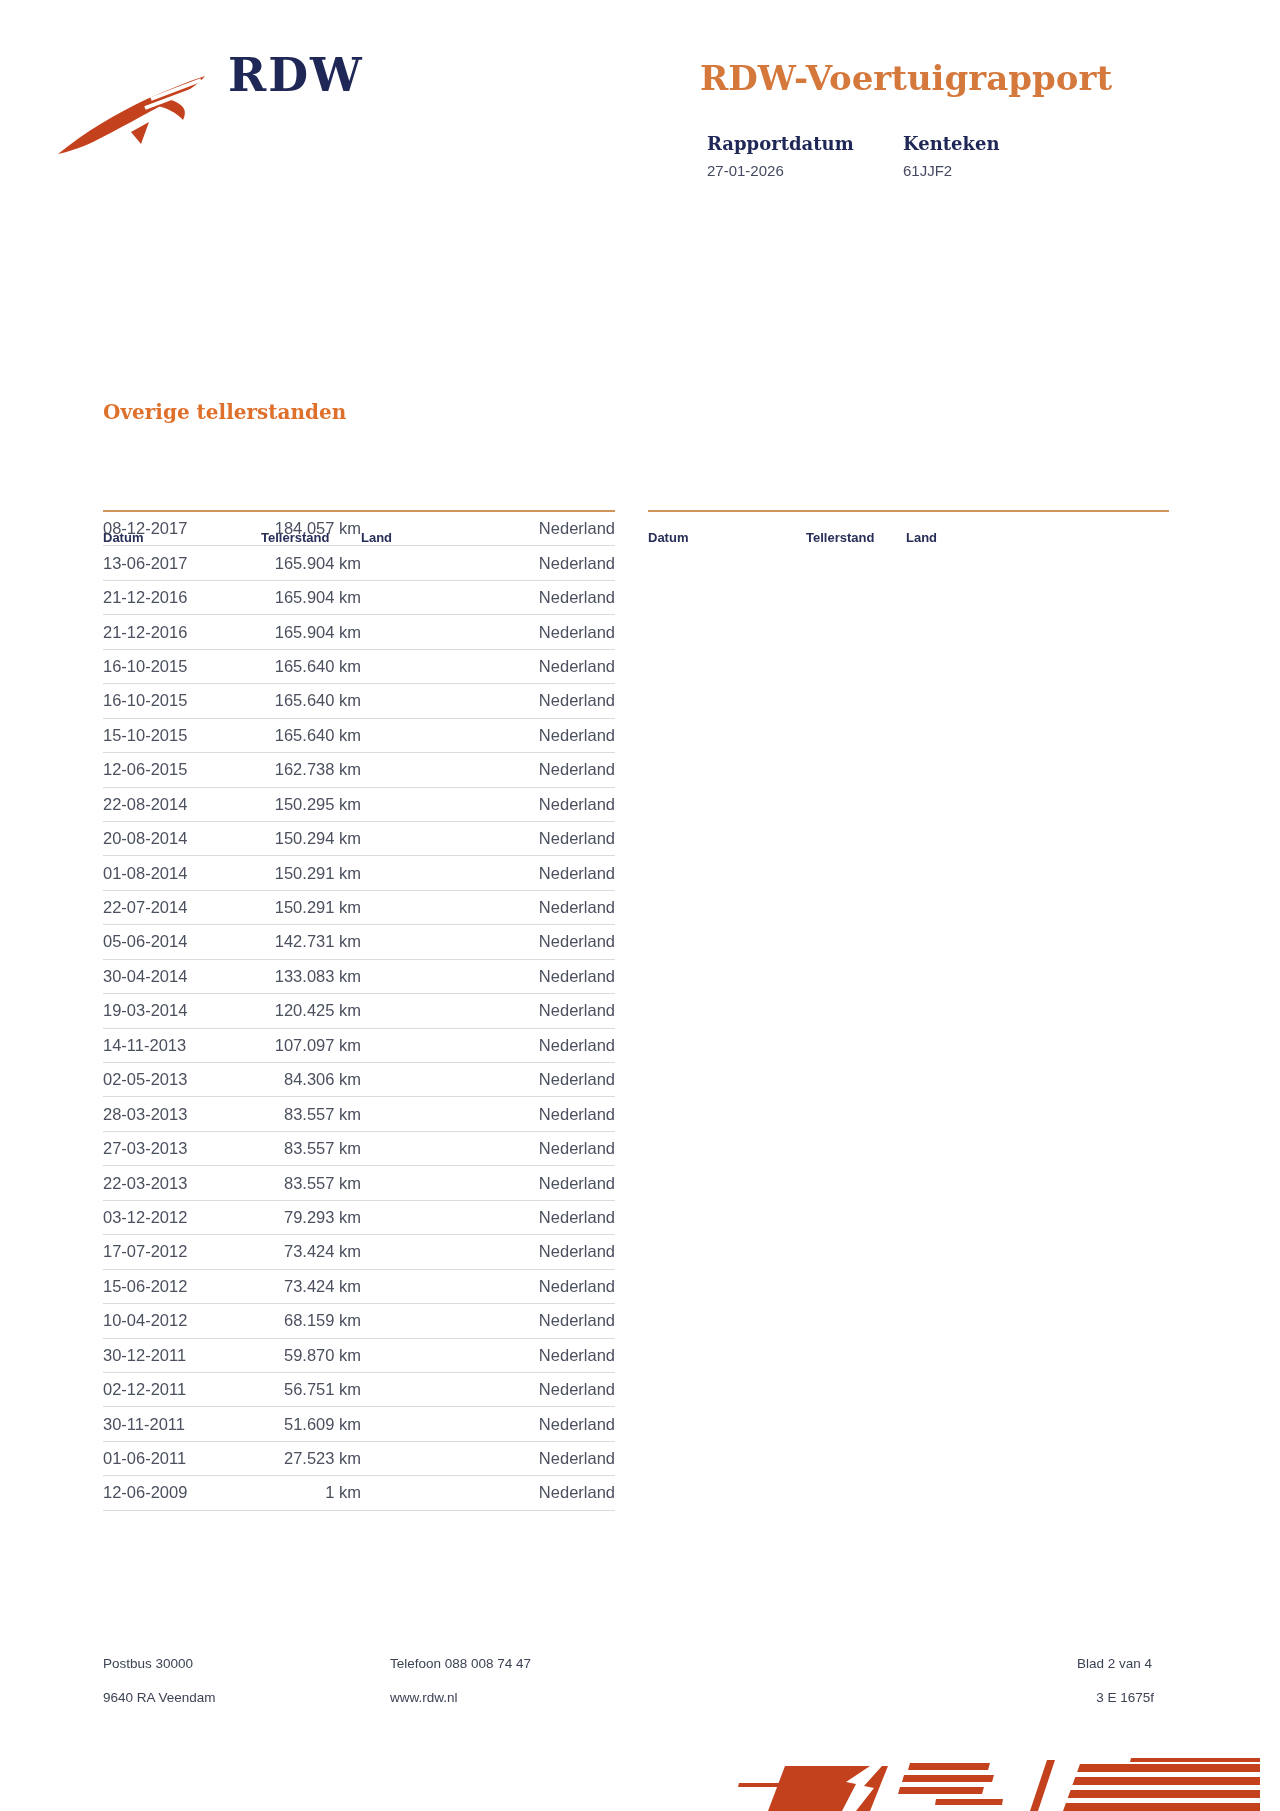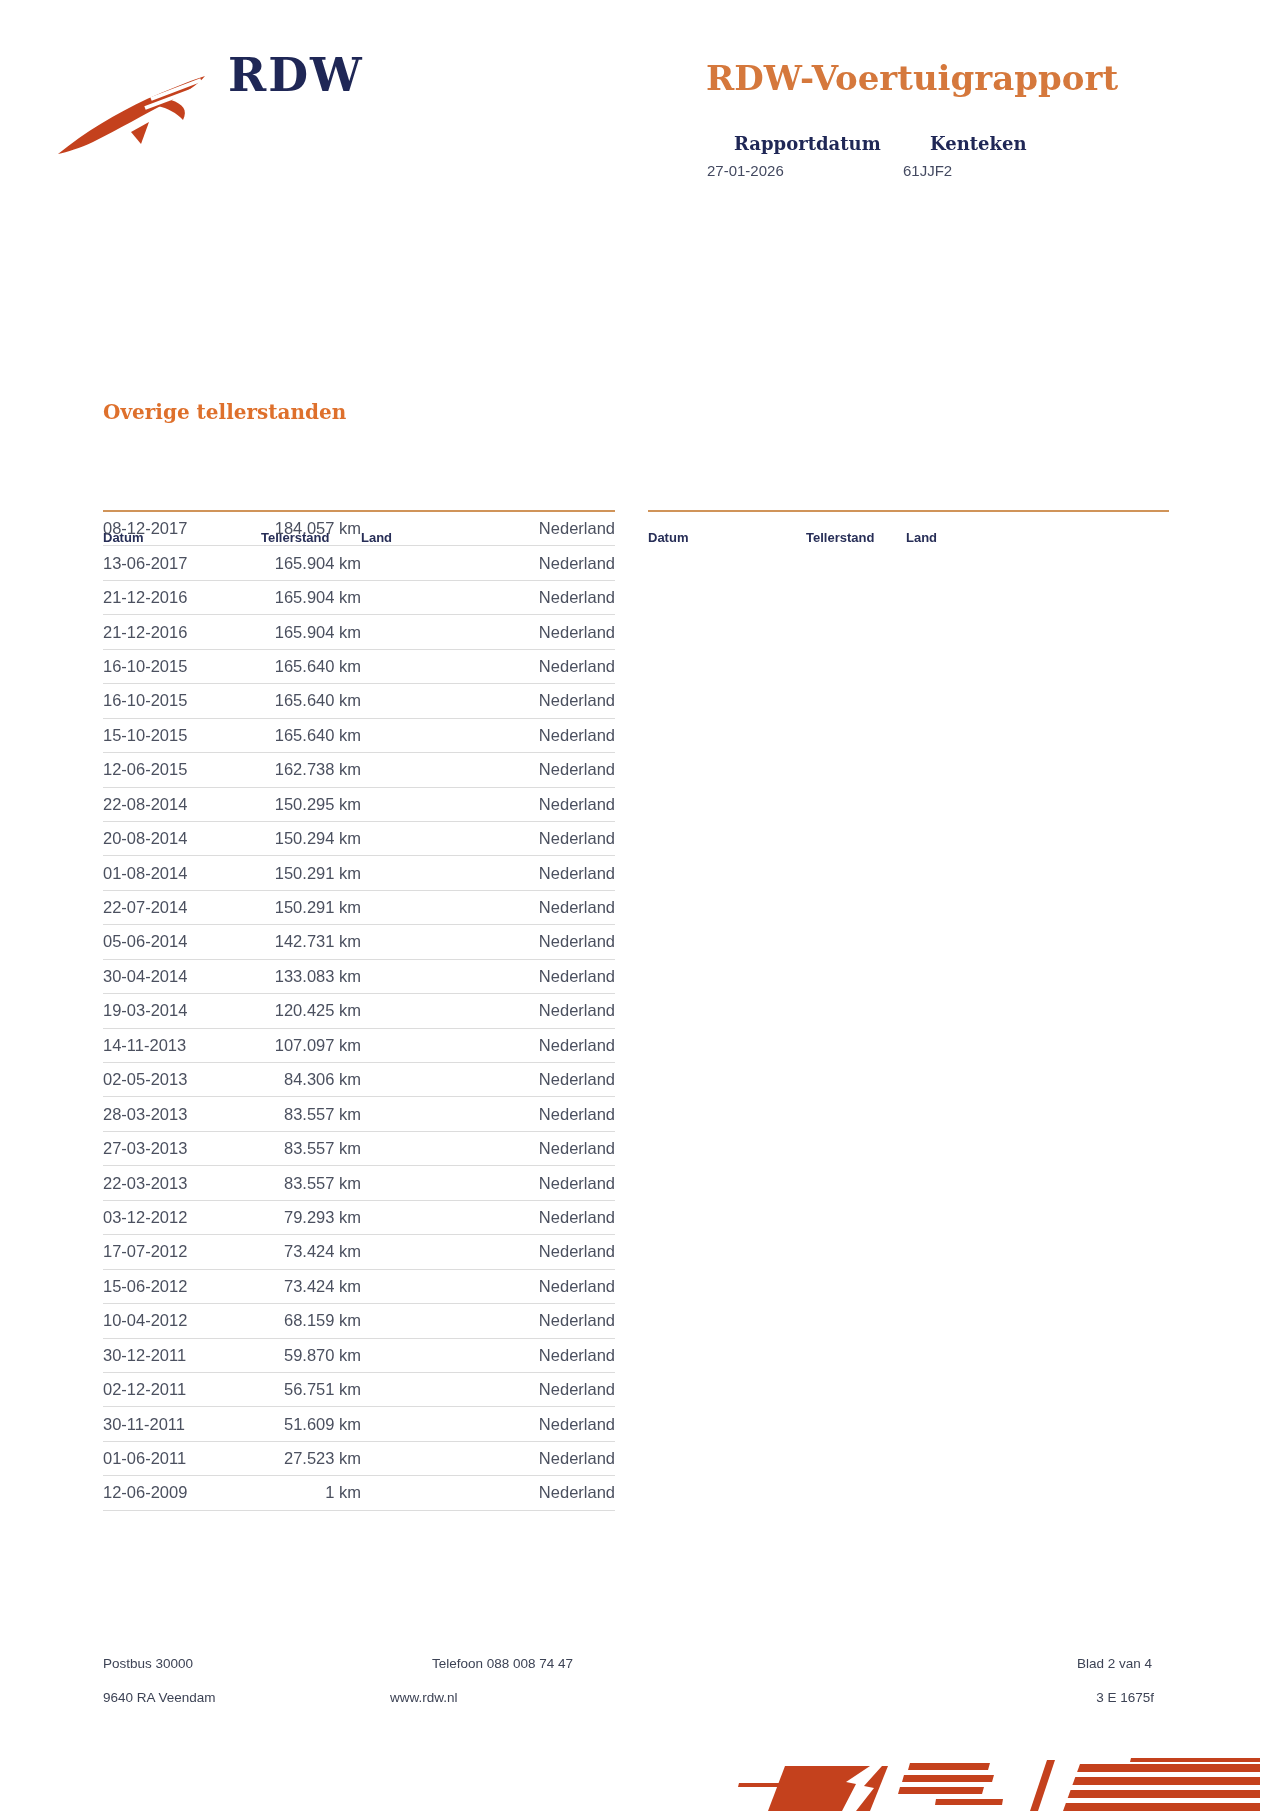--- a/index.html
+++ b/index.html
@@ -4,23 +4,23 @@
 <style>
   html,body{margin:0;padding:0;background:#ffffff;}
   .page{position:relative;width:1260px;height:1811px;background:#ffffff;overflow:hidden;
         font-family:"Liberation Sans",sans-serif;}
 
   
   .logo-feather{position:absolute;left:55px;top:72px;width:154px;height:90px;}
   .logo-word{position:absolute;left:228px;top:48px;font-family:"DejaVu Serif",serif;
              font-weight:700;font-size:46px;letter-spacing:2px;color:var(--navy);}
   .doc-title{position:absolute;left:700px;top:58px;font-family:"DejaVu Serif",serif;
-             font-weight:700;font-size:34px;color:var(--orange_title);margin-left:6px;}
+             font-weight:700;font-size:34px;color:var(--orange_title);}
   .meta-label{position:absolute;top:133px;font-family:"DejaVu Serif",serif;font-weight:700;
-              font-size:18px;color:var(--navy);margin-left:27px;}
+              font-size:18px;color:var(--navy);}
   .meta-value{position:absolute;top:162px;font-size:15px;color:var(--meta_value);}
   .meta-date{left:707px;} .meta-plate{left:903px;}
 
   
   .section-title{position:absolute;left:103px;top:400px;font-family:"DejaVu Serif",serif;
                  font-weight:700;font-size:20px;color:var(--orange_heading);}
 
   
   .mtable{position:absolute;top:487px;}
   .mtable.left{left:103px;width:512px;}
@@ -32,21 +32,21 @@
   .tbody{width:100%;}
   .trow{display:grid;grid-template-columns:158px 100px 1fr;align-items:center;
         height:33.45px;border-bottom:1px solid var(--separator);
         font-size:16.5px;color:var(--row_text);}
   .cell-tellerstand{text-align:right;}
   .cell-land{text-align:right;}
 
   
   .foot{position:absolute;font-size:13.5px;color:var(--footer_text);}
   .f-a1{left:103px;top:1656px;} .f-a2{left:103px;top:1690px;}
-  .f-ph{left:390px;top:1656px;margin-left:42px;} .f-web{left:390px;top:1690px;}
+  .f-ph{left:390px;top:1656px;} .f-web{left:390px;top:1690px;}
   .f-page{left:930px;top:1656px;width:222px;text-align:right;}
   .f-code{left:930px;top:1690px;width:224px;text-align:right;}
 
   .bottom-art{position:absolute;left:730px;top:1758px;width:550px;height:53px;}
 </style>
 </head>
 <body>
 
 <div class="page" style="--orange_logo: #c4411d; --orange_title: #d5783c; --orange_heading: #de702c; --navy: #1f2756; --header_text: #272e57; --row_text: #4b505f; --meta_value: #434960; --underline: #d09459; --separator: #dcdcdc; --footer_text: #3d4355;">
 

